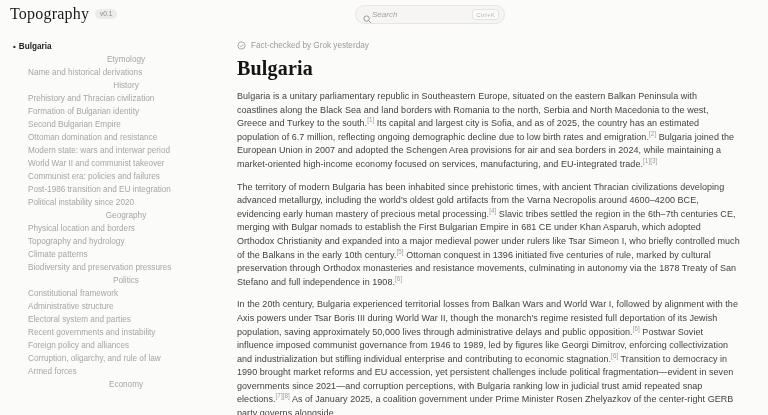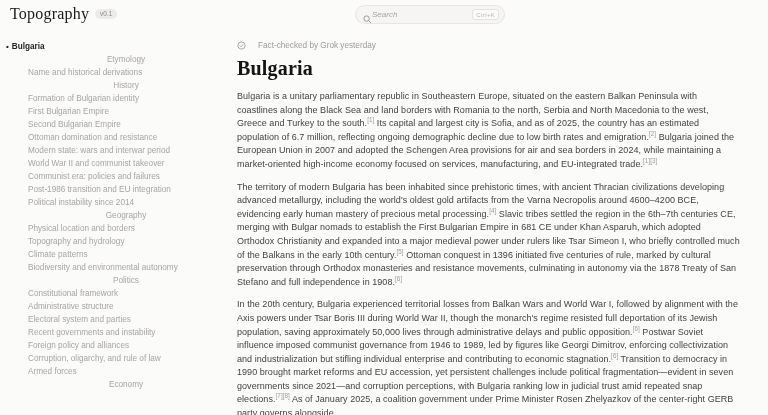--- a/index.html
+++ b/index.html
@@ -31,28 +31,28 @@
     font-size:6px; color:#b8b5b2; border:1px solid #e5e3e1; border-radius:3px;
     padding:1.5px 3px; background:#fbfafa; line-height:1; letter-spacing:.3px;
   }
 
   
   .sidebar { position:absolute; left:0; top:40px; width:234px; }
   .toc-item {
     line-height:13px; font-size:8.2px; color:#a8a6a4; cursor:pointer;
     white-space:nowrap; overflow:hidden;
   }
-  .toc-item.lvl1 { padding-left:6px; color:#222; font-weight:bold; }
+  .toc-item.lvl1 { padding-left:13px; color:#222; font-weight:bold; }
   .toc-item.lvl2 { padding-left:18px;text-align:center; }
   .toc-item.lvl3 { padding-left:28px; }
   .toc-item .bullet { font-size:8px; margin-right:3px; color:#222; }
 
   
   .main { position:absolute; left:237px; top:41px; width:503px; }
-  .factcheck { display:flex; align-items:center; gap:12px; color:#9d9b98; font-size:8.2px; }
+  .factcheck { display:flex; align-items:center; gap:5px; color:#9d9b98; font-size:8.2px; }
   .fc-icon { width:9px; height:9px; display:inline-block; }
   .page-title {
     font-family:"Liberation Serif", serif; font-size:20px; font-weight:bold;
     color:#141414; margin:7px 0 10px 0; letter-spacing:.2px;
   }
   .para {
     font-size:9px; line-height:13.6px; color:#434343; margin:0 0 9px 0;
     letter-spacing:.05px;
   }
   sup.cite { color:#9e9c9a; font-size:6.3px; line-height:0; cursor:pointer; }
@@ -75,34 +75,34 @@
     <span class="ph">Search</span>
     <span class="kbd-badge">Ctrl+K</span>
   </div>
 </div>
 
 <nav class="sidebar">
     <div class="toc-item lvl1 active"><span class="bullet">•</span>Bulgaria</div>
     <div class="toc-item lvl2">Etymology</div>
     <div class="toc-item lvl3">Name and historical derivations</div>
     <div class="toc-item lvl2">History</div>
+    <div class="toc-item lvl3">Prehistory and Thracian civilization</div>
     <div class="toc-item lvl3">Formation of Bulgarian identity</div>
-    <div class="toc-item lvl3">First Bulgarian Empire</div>
     <div class="toc-item lvl3">Second Bulgarian Empire</div>
     <div class="toc-item lvl3">Ottoman domination and resistance</div>
     <div class="toc-item lvl3">Modern state: wars and interwar period</div>
     <div class="toc-item lvl3">World War II and communist takeover</div>
     <div class="toc-item lvl3">Communist era: policies and failures</div>
     <div class="toc-item lvl3">Post-1986 transition and EU integration</div>
-    <div class="toc-item lvl3">Political instability since 2014</div>
+    <div class="toc-item lvl3">Political instability since 2020</div>
     <div class="toc-item lvl2">Geography</div>
     <div class="toc-item lvl3">Physical location and borders</div>
     <div class="toc-item lvl3">Topography and hydrology</div>
     <div class="toc-item lvl3">Climate patterns</div>
-    <div class="toc-item lvl3">Biodiversity and environmental autonomy</div>
+    <div class="toc-item lvl3">Biodiversity and preservation pressures</div>
     <div class="toc-item lvl2">Politics</div>
     <div class="toc-item lvl3">Constitutional framework</div>
     <div class="toc-item lvl3">Administrative structure</div>
     <div class="toc-item lvl3">Electoral system and parties</div>
     <div class="toc-item lvl3">Recent governments and instability</div>
     <div class="toc-item lvl3">Foreign policy and alliances</div>
     <div class="toc-item lvl3">Corruption, oligarchy, and rule of law</div>
     <div class="toc-item lvl3">Armed forces</div>
     <div class="toc-item lvl2">Economy</div>
   </nav>

